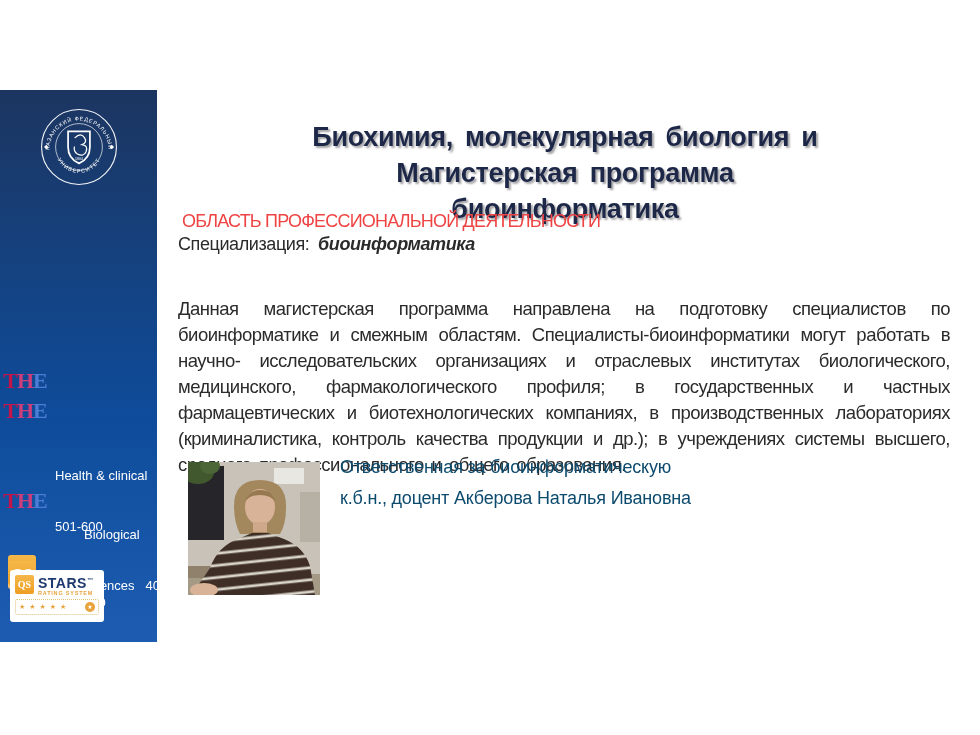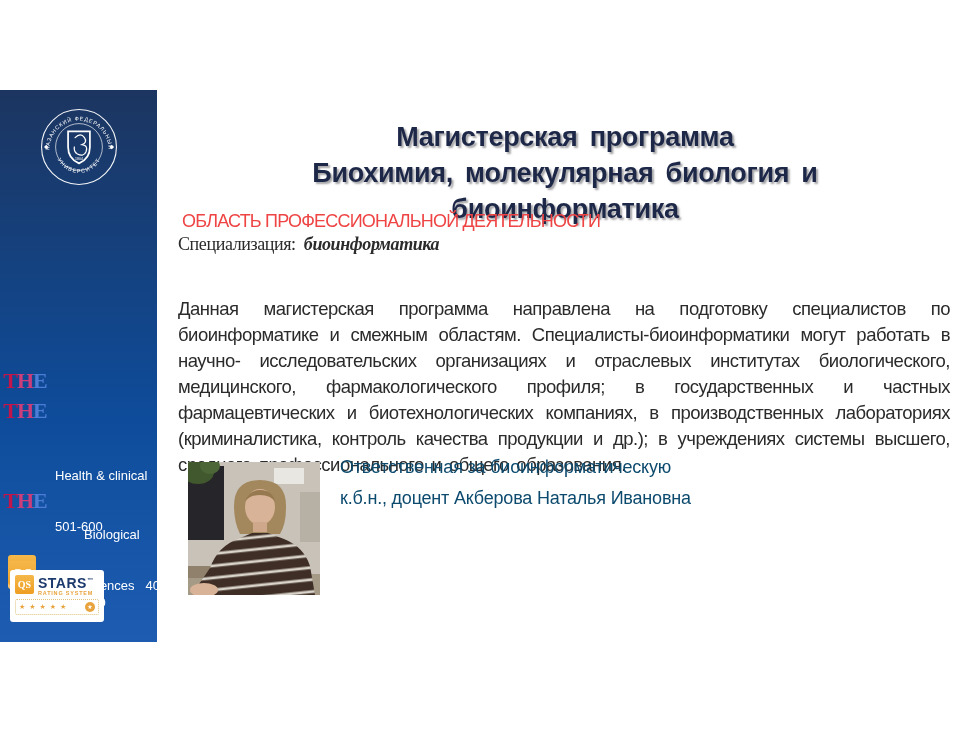--- a/index.html
+++ b/index.html
@@ -58,21 +58,21 @@
   .title{
     position:absolute;left:168px;top:101px;width:794px;text-align:center;
     font-weight:bold;font-size:27px;line-height:36px;color:#1d2747;
     letter-spacing:-.3px;word-spacing:5px;
     text-shadow:2px 2px 2px rgba(90,90,95,.55);
   }
   .field-heading{
     position:absolute;left:182px;top:211px;font-size:18px;letter-spacing:-.8px;color:#ef4444;
   }
   .specialization{
-    position:absolute;left:178px;top:234px;font-size:18px;letter-spacing:-.4px;color:#2b2b2b;font-family:Liberation Serif, serif;
+    position:absolute;left:178px;top:234px;font-size:18px;letter-spacing:-.4px;color:#2b2b2b;
   }
   .specialization .spec-value{font-weight:bold;font-style:italic;margin-left:4px;}
   .paragraph{
     position:absolute;left:178px;top:277px;width:772px;
     font-size:18.5px;line-height:26px;text-align:justify;letter-spacing:-.5px;word-spacing:3px;
     color:#2b2b2b;
   }
   .photo{position:absolute;left:188px;top:462px;width:132px;height:133px;}
   .caption{
     position:absolute;left:340px;top:452px;width:590px;
@@ -170,22 +170,22 @@
         <span class="stars-glyphs">★ ★ ★ ★ ★</span>
         <span class="stars-disc">★</span>
       </div>
     </div>
 
   </aside>
 
   <main>
 
     <h1 class="title">
+      <div>Биохимия, молекулярная биология и</div>
       <div>Магистерская программа</div>
-      <div>Биохимия, молекулярная биология и</div>
       <div>биоинформатика</div>
     </h1>
 
     <div class="field-heading">ОБЛАСТЬ ПРОФЕССИОНАЛЬНОЙ ДЕЯТЕЛЬНОСТИ</div>
 
     <div class="specialization">
       <span>Специализация:</span>
       <span class="spec-value">биоинформатика</span>
     </div>
 

